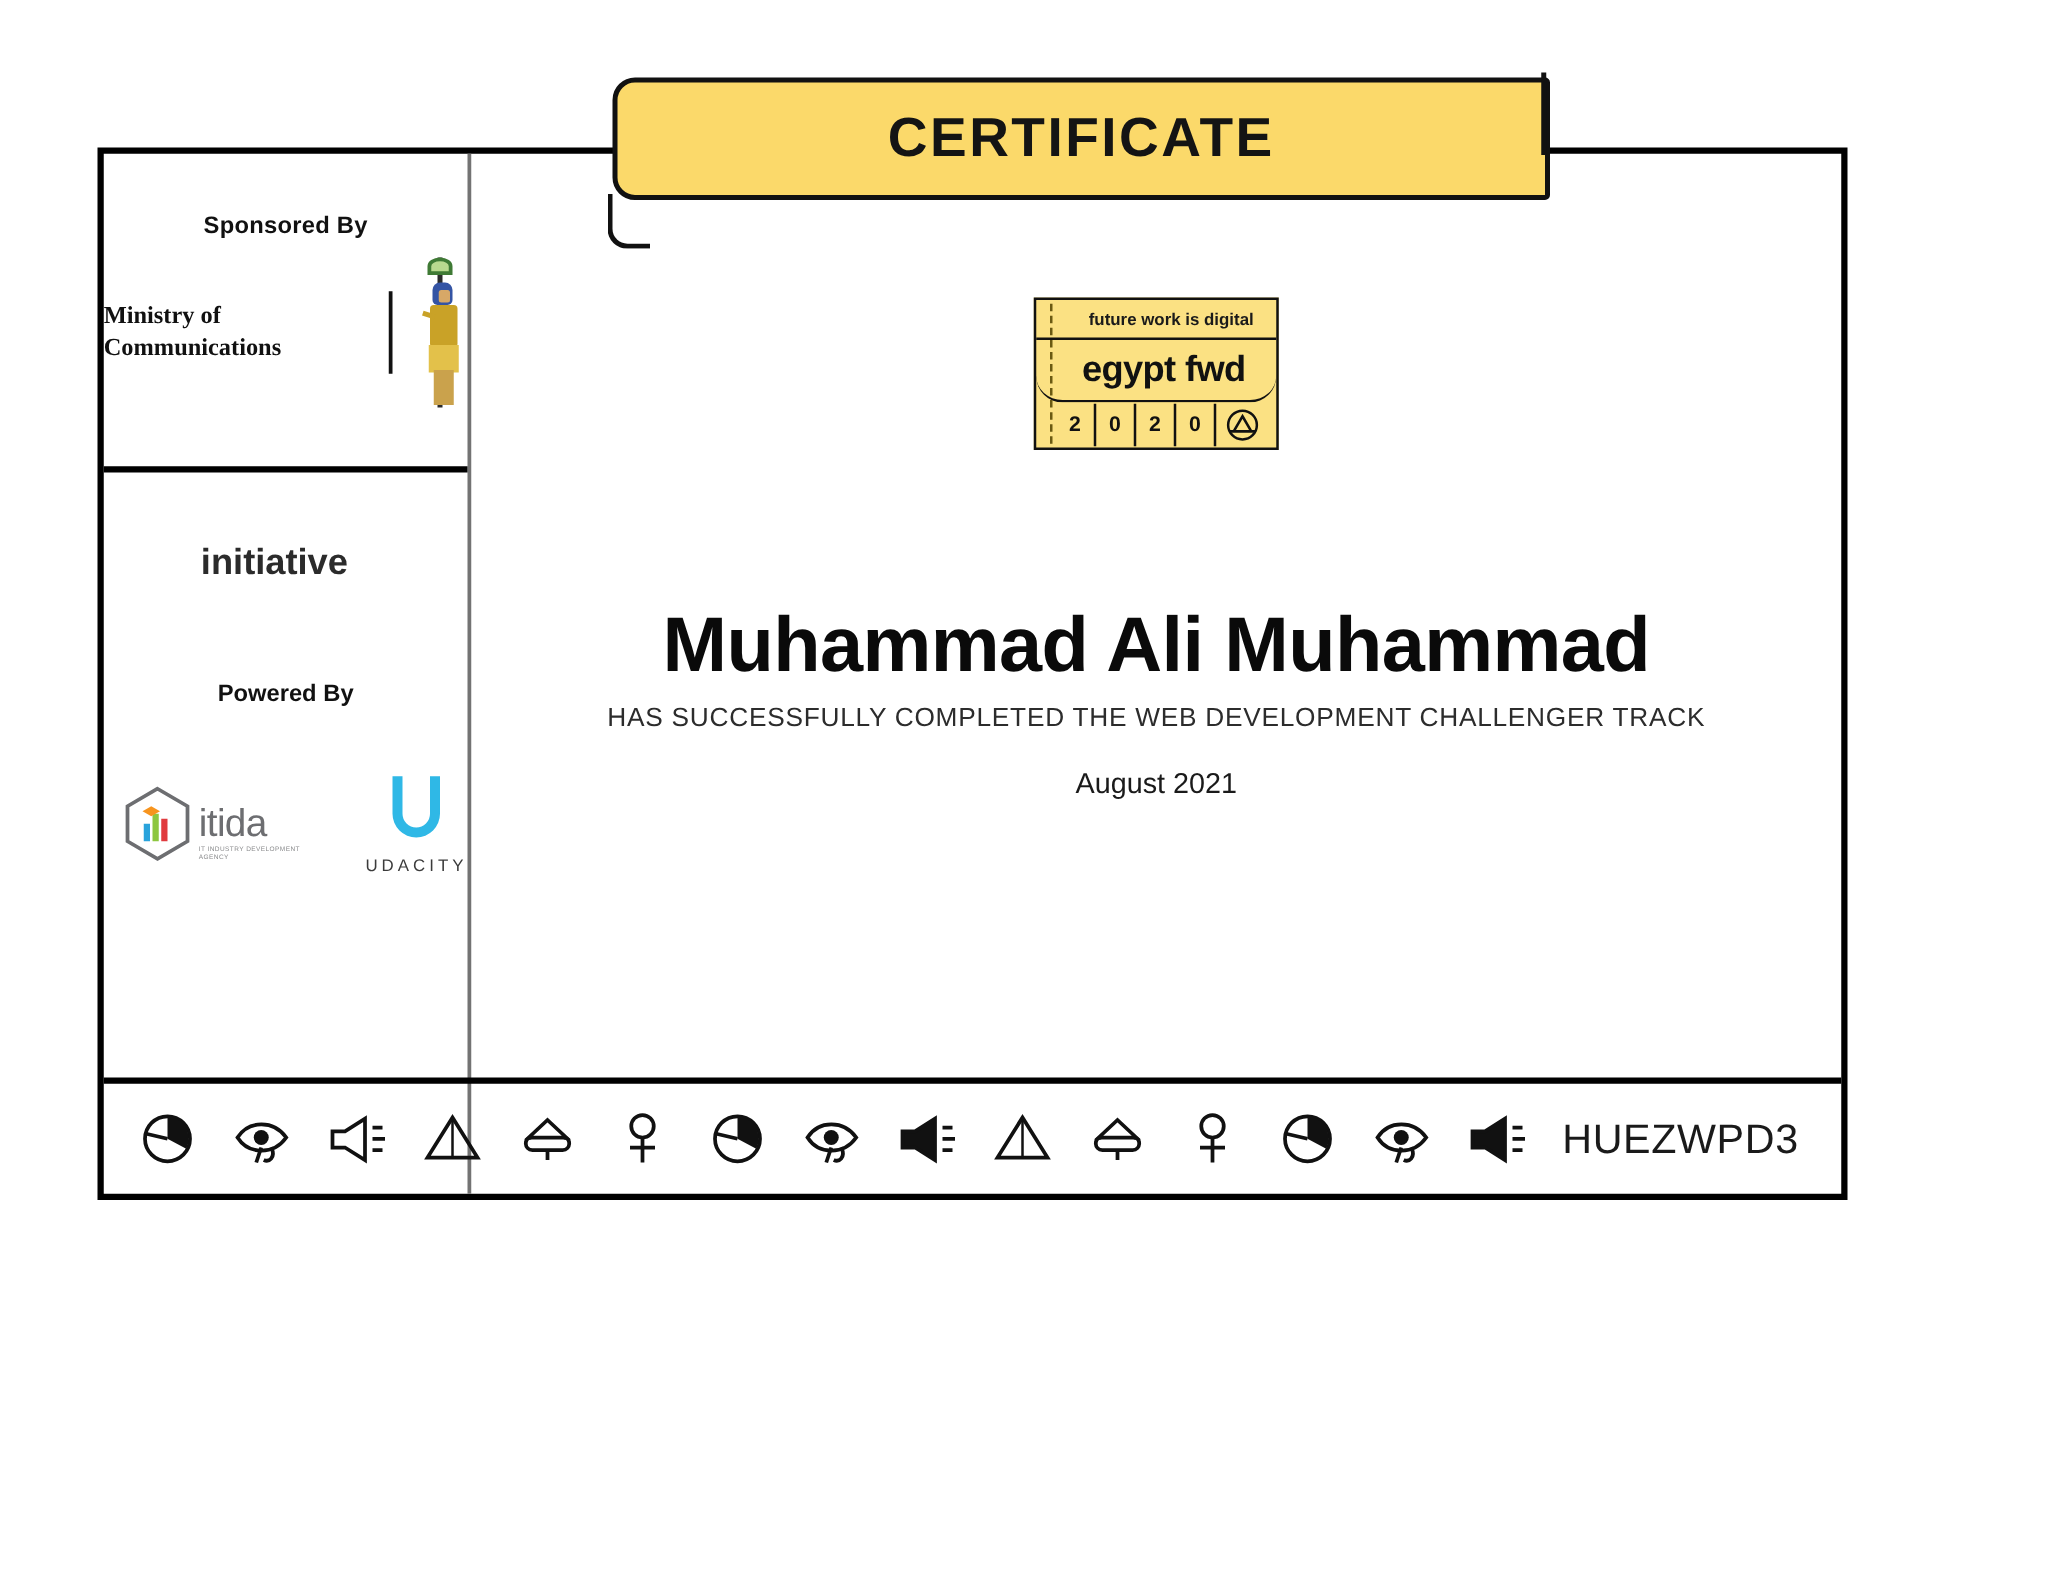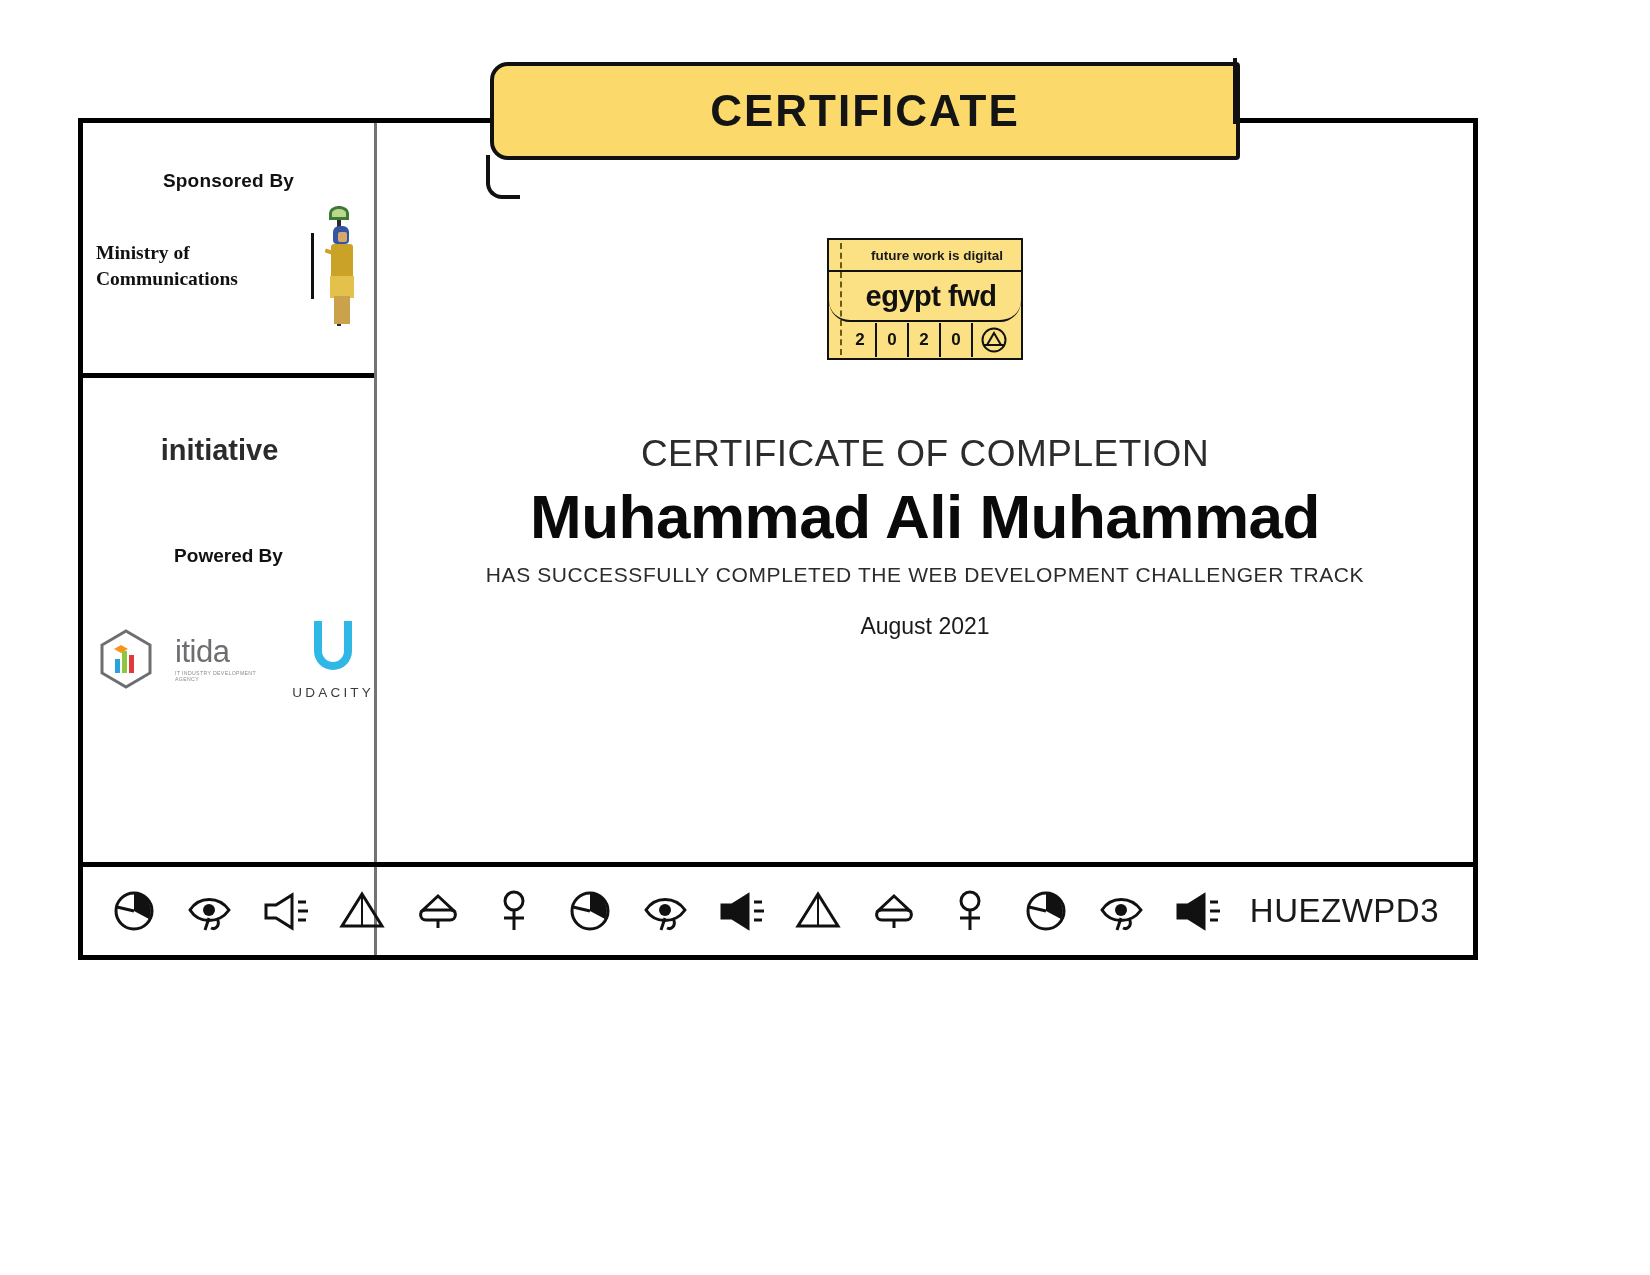--- a/index.html
+++ b/index.html
@@ -61,21 +61,21 @@
     font-weight: bold;
     color: #111;
     letter-spacing: .2px;
     margin-bottom: 14px;
   }
 
   .ministry-wrap {
     display: flex;
     align-items: center;
     justify-content: center;
-    gap: 3px;
+    gap: 16px;
     padding: 0 12px;
   }
 
   .ministry-text {
     font-family: "Liberation Serif", serif;
     font-weight: bold;
     font-size: 19.5px;
     line-height: 1.32;
     color: #111;
     text-align: left;
@@ -172,22 +172,22 @@
     display: flex;
     align-items: center;
     justify-content: center;
     gap: 36px;
     width: 100%;
   }
 
   
   .itida {
     display: flex;
-    align-items: center;
-    gap: 22px;
+    align-items: flex-end;
+    gap: 6px;
     padding-left: 16px;
   }
   .itida-hex {
     position: relative;
     width: 54px;
     height: 60px;
   }
   .itida-mark-text {
     display: flex;
     flex-direction: column;
@@ -512,21 +512,20 @@
           <div class="ticket-glyph">
             <svg width="32" height="26" viewBox="0 0 32 26">
               <circle cx="16" cy="13" r="11.5" fill="none" stroke="#111" stroke-width="2"></circle>
               <polygon points="16,6 23,18 9,18" fill="none" stroke="#111" stroke-width="2"></polygon>
               <line x1="6" y1="18" x2="26" y2="18" stroke="#111" stroke-width="2"></line>
             </svg>
           </div>
         </div>
       </div>
 
-      <div class="title-completion">CERTIFICATE OF COMPLETION</div>
       <div class="recipient-name">Muhammad Ali Muhammad</div>
       <div class="track-line">HAS SUCCESSFULLY COMPLETED THE WEB DEVELOPMENT CHALLENGER TRACK</div>
       <div class="date-line">August 2021</div>
     </div>
 
     <div class="glyph-strip">
       <div class="glyph-list">
 
         <span class="glyph">
           <svg width="46" height="46" viewBox="0 0 46 46">

